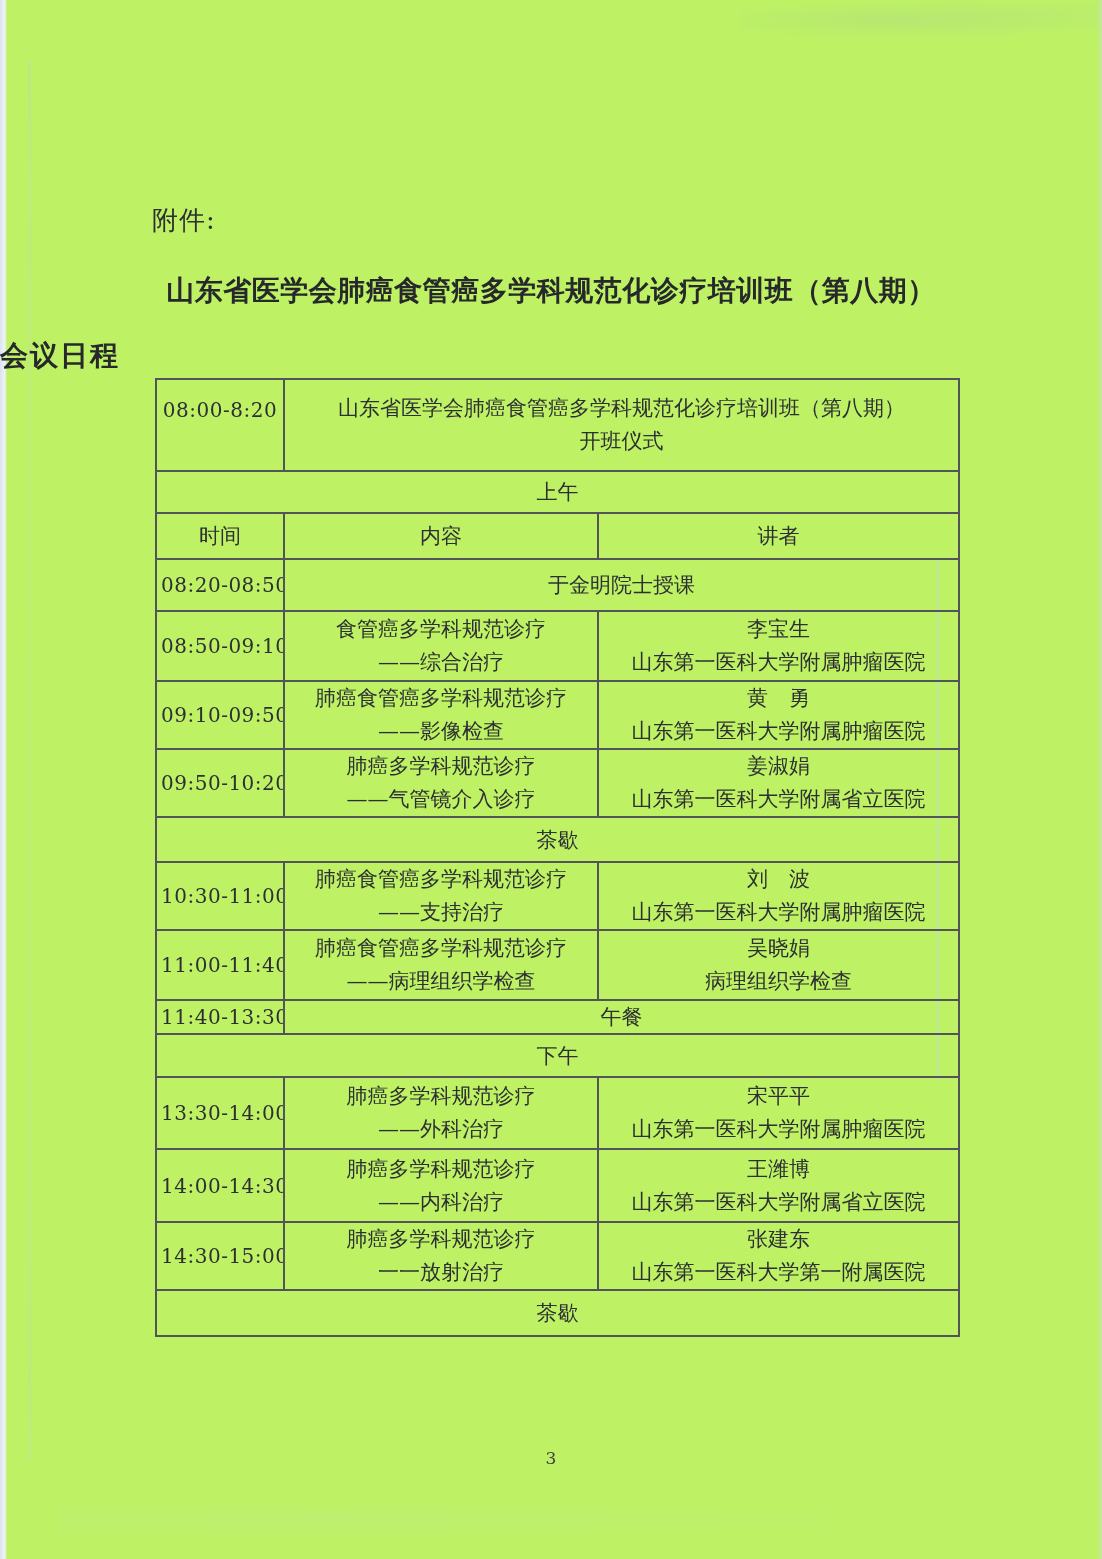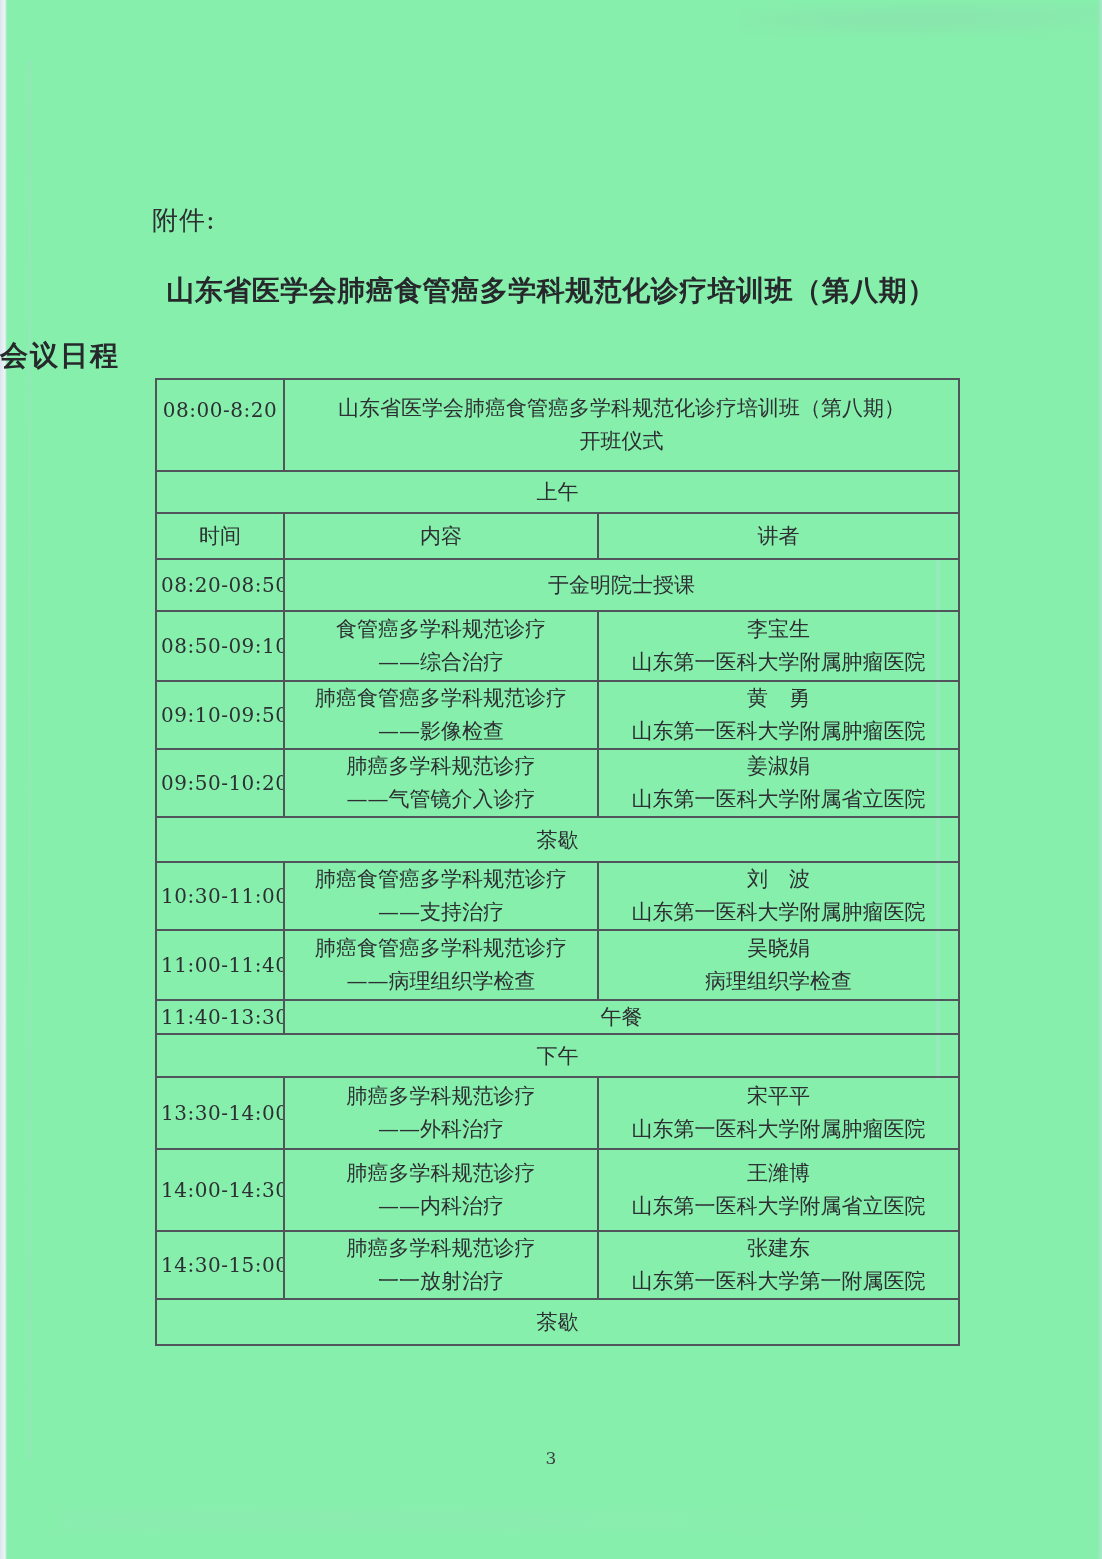--- a/index.html
+++ b/index.html
@@ -1,20 +1,20 @@
 <!DOCTYPE html>
 <html><head>
 <meta charset="utf-8">
 <style>
   html,body{margin:0;padding:0;background:#e9ebee;}
   #page{
     position:relative;
     width:1102px;height:1559px;
     margin:0 auto;
-    background:#86efac;
+    background:#bef264;
     overflow:hidden;
     font-family:"DejaVu Serif","Liberation Serif",serif;
     color:#2d2f33;
   }
   
   .edge-left{position:absolute;left:0;top:0;width:7px;height:100%;
     background:linear-gradient(90deg,#dbe4ee,#eef3f8 70%,rgba(255,255,255,0));}
   .crease-left{position:absolute;left:28px;top:60px;width:3px;height:1400px;
     background:linear-gradient(180deg,rgba(190,205,220,0.25),rgba(200,212,224,0.12) 40%,rgba(190,205,220,0.22));}
   .edge-right{position:absolute;right:0;top:0;width:5px;height:100%;
@@ -50,21 +50,21 @@
   }
   td.time{font-size:20px;letter-spacing:0.5px;white-space:nowrap;}
   tr.r-open td.time{vertical-align:top;padding-top:14px;}
   tr.r-open{height:92px;margin-left:34px;}  tr.r-open td.merged{line-height:44px;}
   tr.r-band-am{height:42px;} tr.r-head{height:46px;margin-left:35px;}
   tr.r-lect{height:52px;}
   tr.r-s0{height:70px;} tr.r-s1{height:64px;} tr.r-s2{height:66px;}
   tr.r-tea1{height:45px;}
   tr.r-s3{height:67px;} tr.r-s4{height:70px;margin-left:10px;}
   tr.r-lunch{height:32px;border-radius:14px;} tr.r-band-pm{height:43px;}
-  tr.r-s5{height:72px;} tr.r-s6{height:82px;} tr.r-s7{height:64px;margin-top:19px;}
+  tr.r-s5{height:72px;} tr.r-s6{height:73px;} tr.r-s7{height:64px;margin-top:19px;}
   tr.r-tea2{height:46px;}
   .two-line div{line-height:33px;}
   .page-number{position:absolute;left:0;top:1448px;width:100%;text-align:center;
     font-size:17px;color:#3c3e44;}
 </style>
 </head>
 <body>
 
 <div id="page">
 

